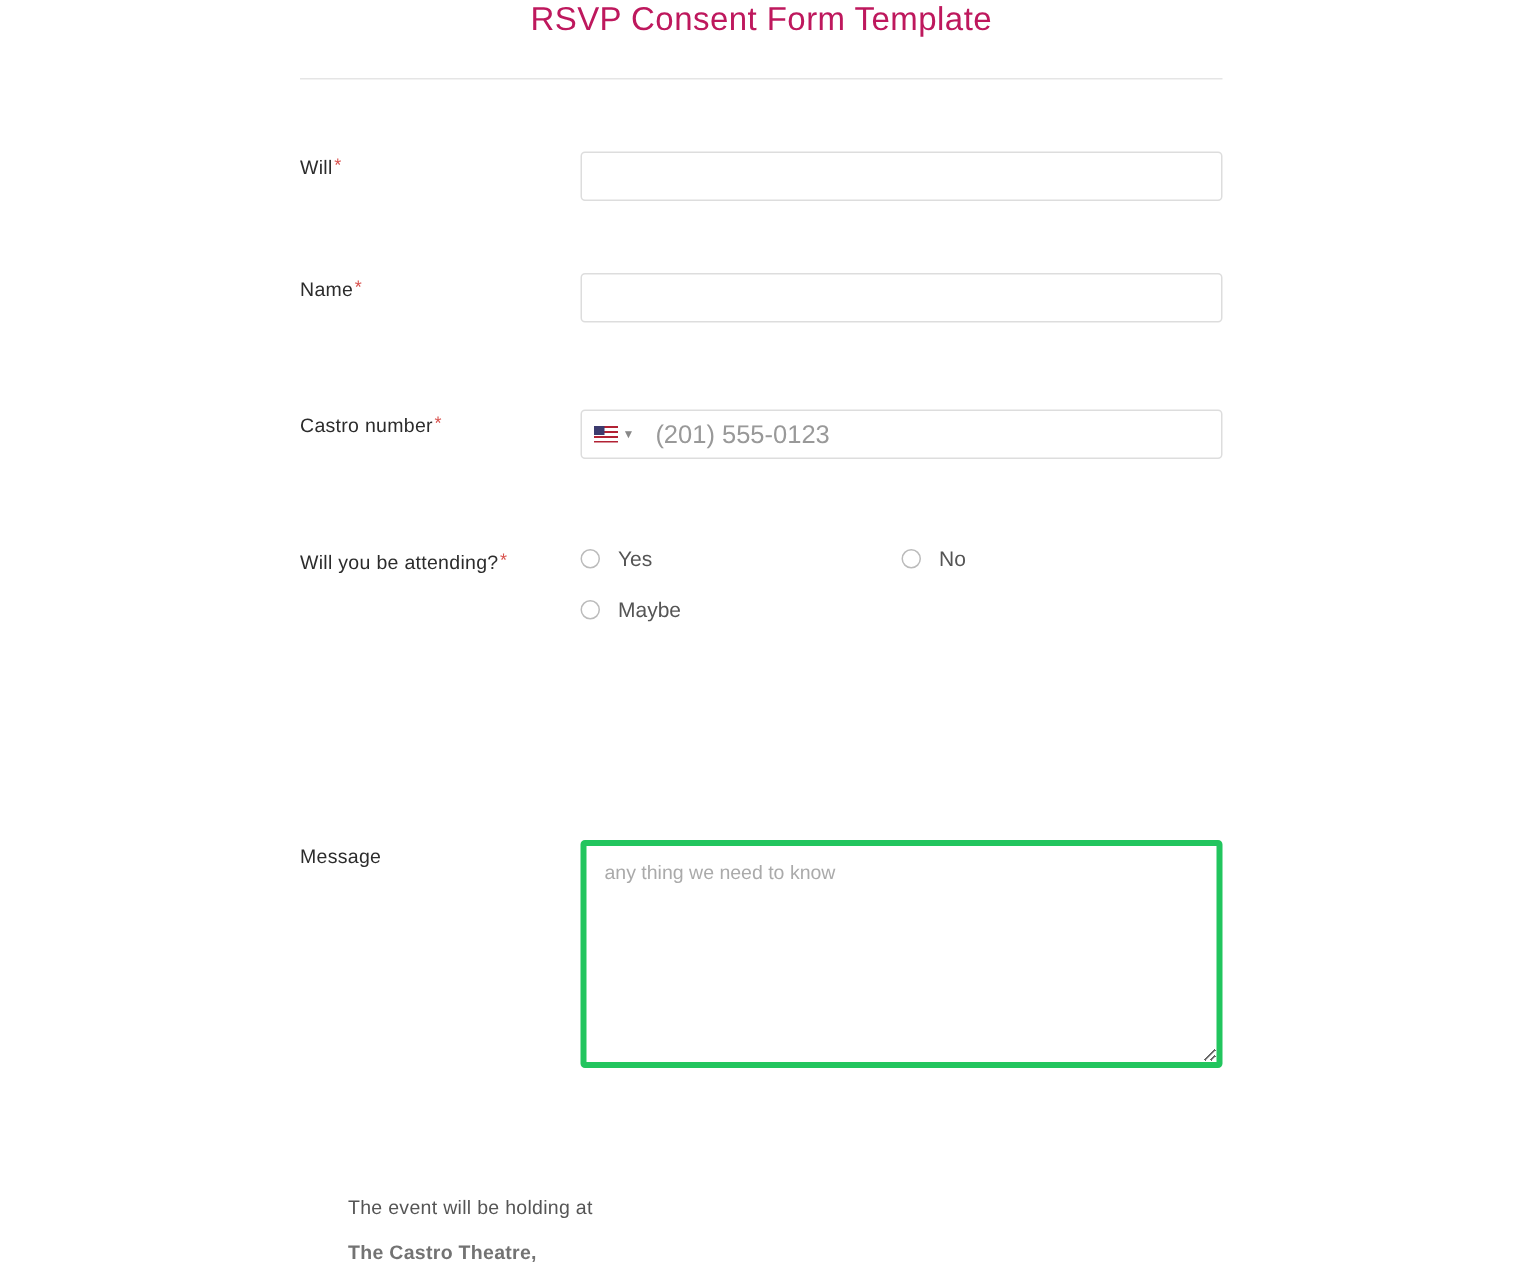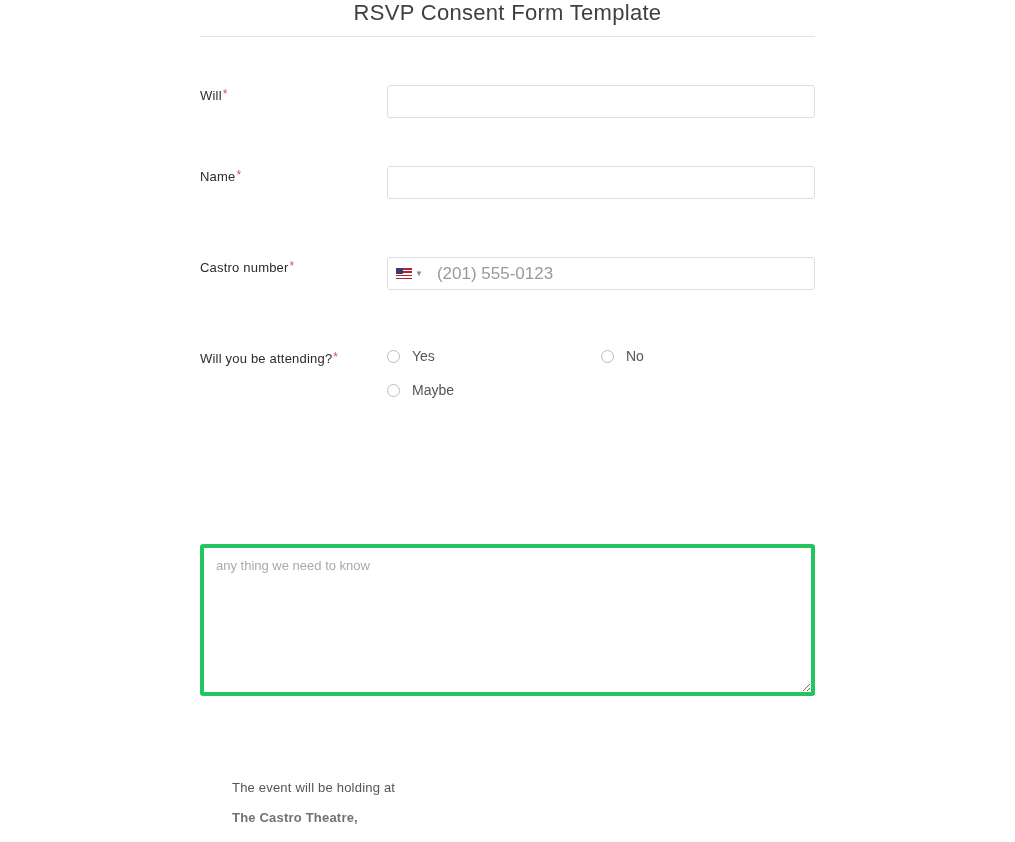--- a/index.html
+++ b/index.html
@@ -14,23 +14,23 @@
       padding: 0;
     }
     .form-container {
       width: 615px;
       margin: 0 auto;
       padding-top: 0;
     }
     .form-title {
       font-size: 22px;
       font-weight: 400;
-      color: #404040;
+      color: #be185d;
       text-align: center;
-      padding-bottom: 10px;
+      padding-bottom: 26px;
       border-bottom: 1px solid #e5e5e5;
       letter-spacing: 0.3px;
     }
     .form-row {
       display: flex;
       margin-top: 48px;
     }
     .form-row.phone-row {
       margin-top: 58px;
     }
@@ -227,20 +227,23 @@
         </div>
         <div class="radio-item">
           <span class="radio-circle"></span>
           <span class="radio-label">Maybe</span>
         </div>
       </div>
     </div>
   </div>
 
   <div class="form-row message-row">
+    <div class="form-label">
+      <span>Message</span>
+    </div>
     <div class="form-field">
       <textarea class="textarea-input" placeholder="any thing we need to know" style=""></textarea>
     </div>
   </div>
 
   <div class="event-info">
     <p>The event will be holding at</p>
     <p class="venue-name">The Castro Theatre,</p>
     <p>429 Castro St,</p>
 

